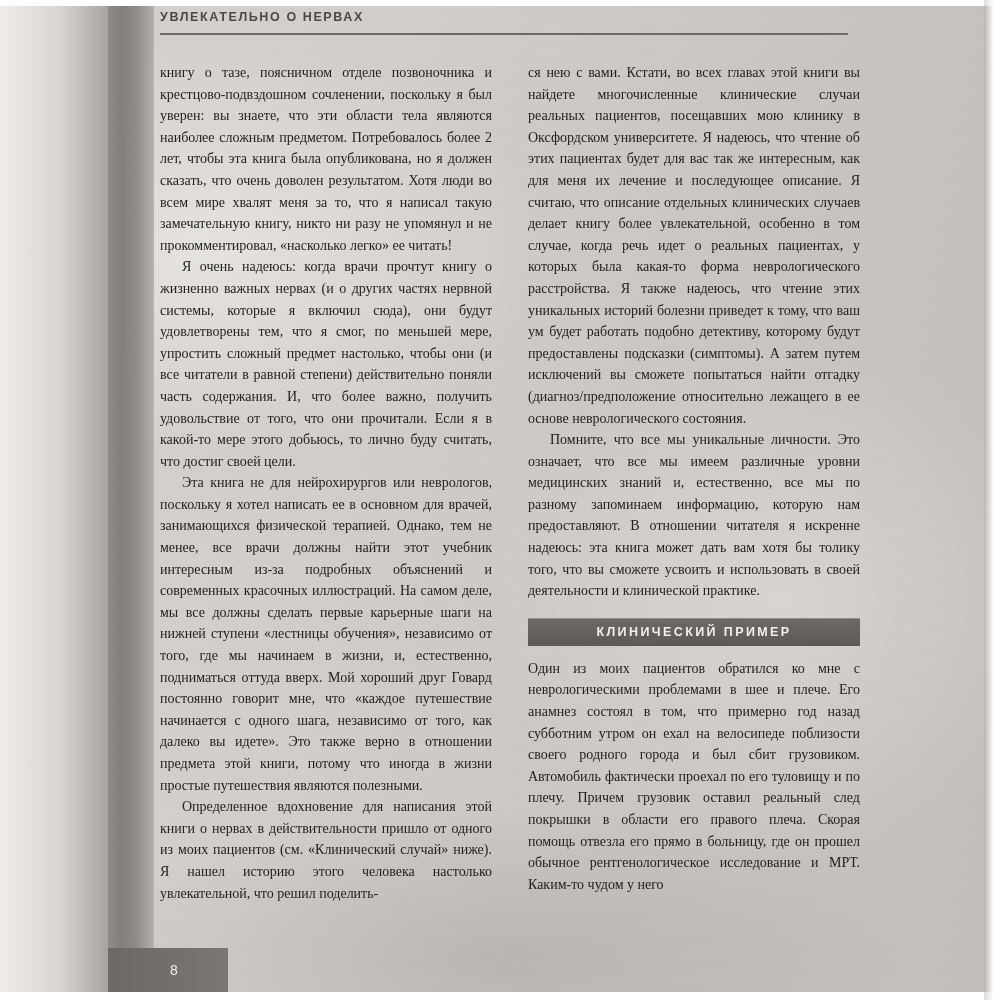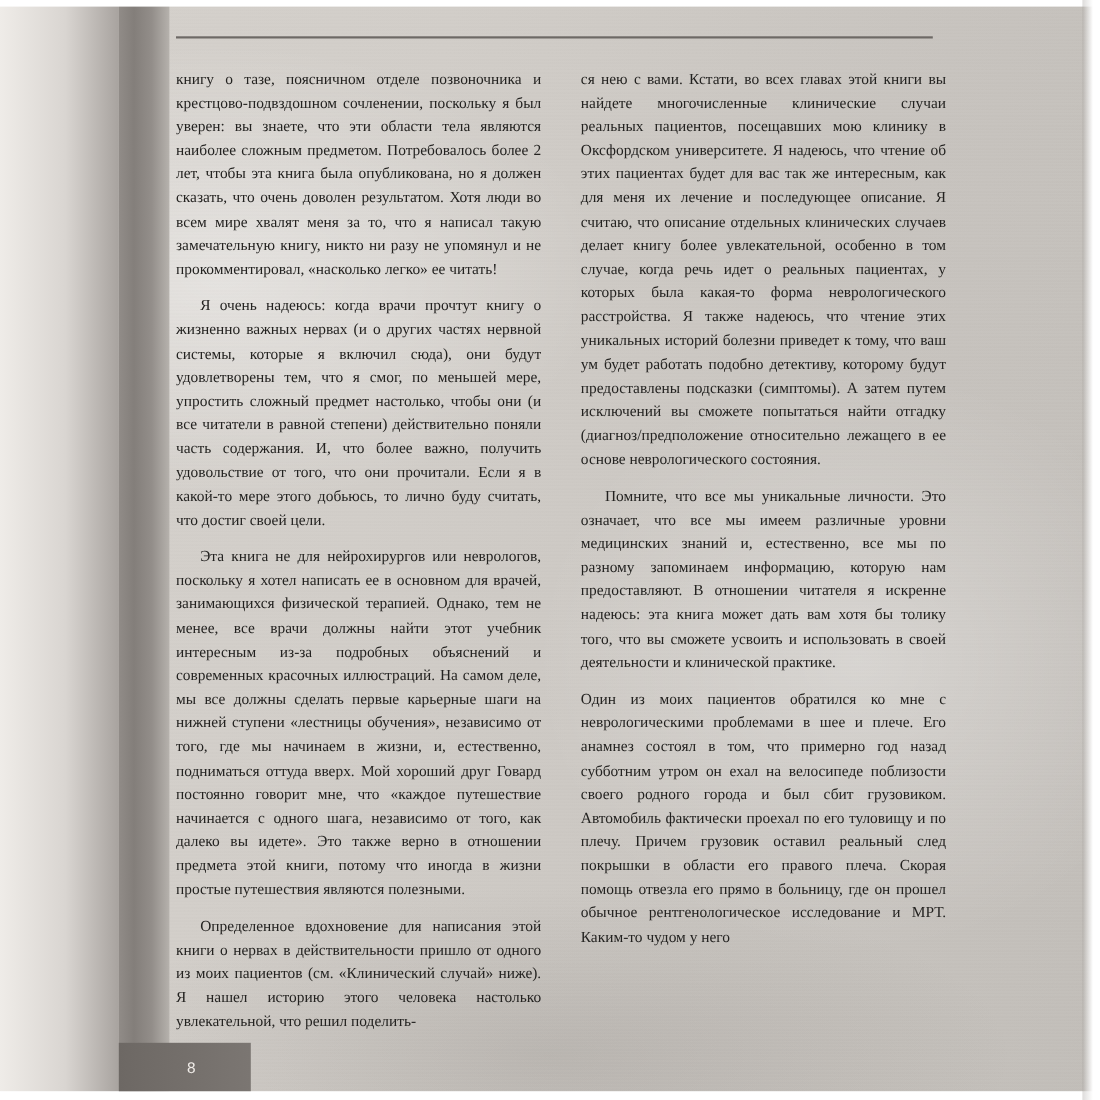--- a/index.html
+++ b/index.html
@@ -97,21 +97,21 @@
     font-size: 14px;
     line-height: 21.6px;
     text-align: justify;
     text-justify: inter-word;
     color: #232220;
     text-indent: 22px;
     hyphens: auto;
     -webkit-hyphens: auto;
   }
   p.noindent { text-indent: 0; }
-  p + p { margin-top: 12px; }
+  p + p { margin-top: 0; }
 
   .callout-bar {
     margin: 16px 0 12px 0;
     height: 28px;
     background: linear-gradient(180deg, #6f6a65 0%, #5d5853 100%);
     display: flex;
     align-items: center;
     justify-content: center;
     box-shadow: 0 1px 0 rgba(255,255,255,0.25) inset;
   }
@@ -160,36 +160,40 @@
   <div class="grain"></div>
 
   <div class="gutter-inner"></div>
   <div class="gutter"></div>
 
   <div class="scan-edge-top"></div>
   <div class="scan-edge-bottom"></div>
   <div class="scan-edge-right"></div>
 
   <div class="running-head">
+    <div class="rh-text">Увлекательно о нервах</div>
     <div class="rh-rule"></div>
   </div>
 
   <div class="columns">
 
     <div class="col">
       <p class="noindent">книгу о тазе, поясничном отделе позвоночника и крестцово-подвздошном сочленении, поскольку я был уверен: вы знаете, что эти области тела являются наиболее сложным предметом. Потребовалось более 2 лет, чтобы эта книга была опубликована, но я должен сказать, что очень доволен результатом. Хотя люди во всем мире хвалят меня за то, что я написал такую замечательную книгу, никто ни разу не упомянул и не прокомментировал, «насколько легко» ее читать!</p>
       <p>Я очень надеюсь: когда врачи прочтут книгу о жизненно важных нервах (и о других частях нервной системы, которые я включил сюда), они будут удовлетворены тем, что я смог, по меньшей мере, упростить сложный предмет настолько, чтобы они (и все читатели в равной степени) действительно поняли часть содержания. И, что более важно, получить удовольствие от того, что они прочитали. Если я в какой-то мере этого добьюсь, то лично буду считать, что достиг своей цели.</p>
       <p>Эта книга не для нейрохирургов или неврологов, поскольку я хотел написать ее в основном для врачей, занимающихся физической терапией. Однако, тем не менее, все врачи должны найти этот учебник интересным из-за подробных объяснений и современных красочных иллюстраций. На самом деле, мы все должны сделать первые карьерные шаги на нижней ступени «лестницы обучения», независимо от того, где мы начинаем в жизни, и, естественно, подниматься оттуда вверх. Мой хороший друг Говард постоянно говорит мне, что «каждое путешествие начинается с одного шага, независимо от того, как далеко вы идете». Это также верно в отношении предмета этой книги, потому что иногда в жизни простые путешествия являются полезными.</p>
       <p>Определенное вдохновение для написания этой книги о нервах в действительности пришло от одного из моих пациентов (см. «Клинический случай» ниже). Я нашел историю этого человека настолько увлекательной, что решил поделить-</p>
     </div>
 
     <div class="col">
       <p class="noindent">ся нею с вами. Кстати, во всех главах этой книги вы найдете многочисленные клинические случаи реальных пациентов, посещавших мою клинику в Оксфордском университете. Я надеюсь, что чтение об этих пациентах будет для вас так же интересным, как для меня их лечение и последующее описание. Я считаю, что описание отдельных клинических случаев делает книгу более увлекательной, особенно в том случае, когда речь идет о реальных пациентах, у которых была какая-то форма неврологического расстройства. Я также надеюсь, что чтение этих уникальных историй болезни приведет к тому, что ваш ум будет работать подобно детективу, которому будут предоставлены подсказки (симптомы). А затем путем исключений вы сможете попытаться найти отгадку (диагноз/предположение относительно лежащего в ее основе неврологического состояния.</p>
       <p>Помните, что все мы уникальные личности. Это означает, что все мы имеем различные уровни медицинских знаний и, естественно, все мы по разному запоминаем информацию, которую нам предоставляют. В отношении читателя я искренне надеюсь: эта книга может дать вам хотя бы толику того, что вы сможете усвоить и использовать в своей деятельности и клинической практике.</p>
 
+      <div class="callout-bar">
+        <span>Клинический пример</span>
+      </div>
 
       <p class="noindent">Один из моих пациентов обратился ко мне с неврологическими проблемами в шее и плече. Его анамнез состоял в том, что примерно год назад субботним утром он ехал на велосипеде поблизости своего родного города и был сбит грузовиком. Автомобиль фактически проехал по его туловищу и по плечу. Причем грузовик оставил реальный след покрышки в области его правого плеча. Скорая помощь отвезла его прямо в больницу, где он прошел обычное рентгенологическое исследование и МРТ. Каким-то чудом у него</p>
     </div>
 
   </div>
 
   <div class="folio-block"></div>
   <div class="folio">8</div>
 
 </div>

